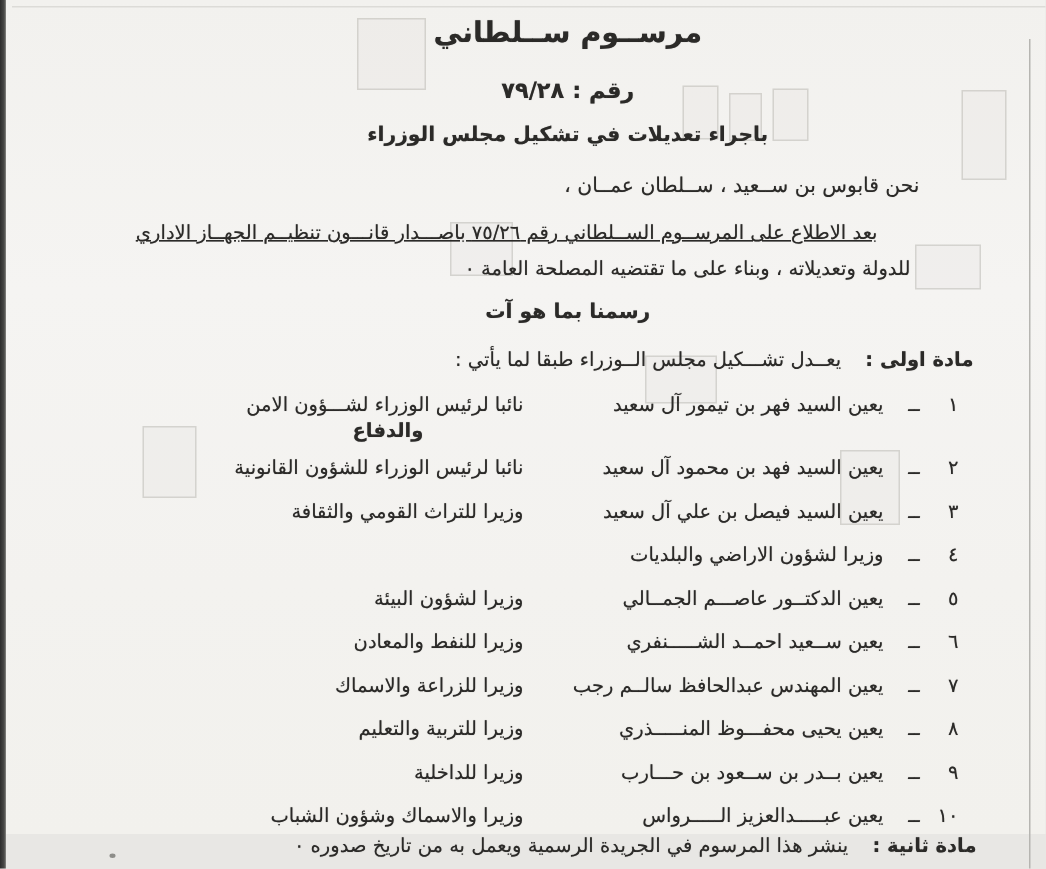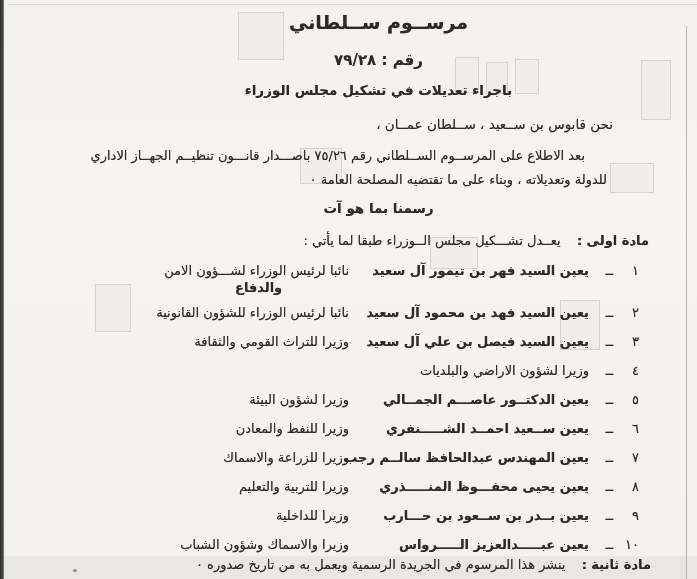--- a/index.html
+++ b/index.html
@@ -37,37 +37,37 @@
     background:#8d8d89;border-radius:50%;
   }
   
   .abs{position:absolute;white-space:nowrap;}
   .centered{left:60px;right:0;text-align:center;}
   .ink{text-shadow:0 0 0.5px rgba(45,44,42,0.55);}
   .decree-title{top:11px;font-size:19px;font-weight:bold;letter-spacing:0.5px;}
   .decree-number{top:51px;font-size:15px;font-weight:bold;}
   .decree-subject{top:82px;font-size:13.5px;font-weight:bold;}
   .we-line{top:116px;right:84px;font-size:13.5px;font-weight:normal;}
-  .pre1{top:148px;right:112px;font-size:13px;}
+  .pre1{top:148px;right:112px;font-size:13px;text-decoration:underline;}
   .pre2{top:172px;right:90px;font-size:13px;}
   .enactment{top:200px;font-size:13.5px;font-weight:bold;}
   .article{font-size:13px;}
   .article .lbl{font-weight:bold;}
   .article .txt{margin-right:12px;}
   .article-one{top:233px;right:48px;}
   .article-two{top:557px;right:46px;margin-left:48px;}
   
   .list{position:absolute;top:262px;right:58px;left:60px;font-size:13px;}
   .row{
     display:flex;align-items:flex-start;position:relative;
     line-height:17px;margin-bottom:12px;white-space:nowrap;
   }
   .row .num{flex:none;width:26px;}
   .row .dash{flex:none;width:24px;font-style:italic;}
-  .row .name{flex:none;width:240px;font-weight:bold;}
+  .row .name{flex:none;width:240px;}
   .row .title{flex:1 1 auto;}
   .row.first{margin-bottom:25px;}
   .row .title2{position:absolute;left:175px;top:17px;font-weight:bold;}
 </style>
 </head>
 <body>
 
 <div class="page">
 
   <div class="binding-edge"></div>

